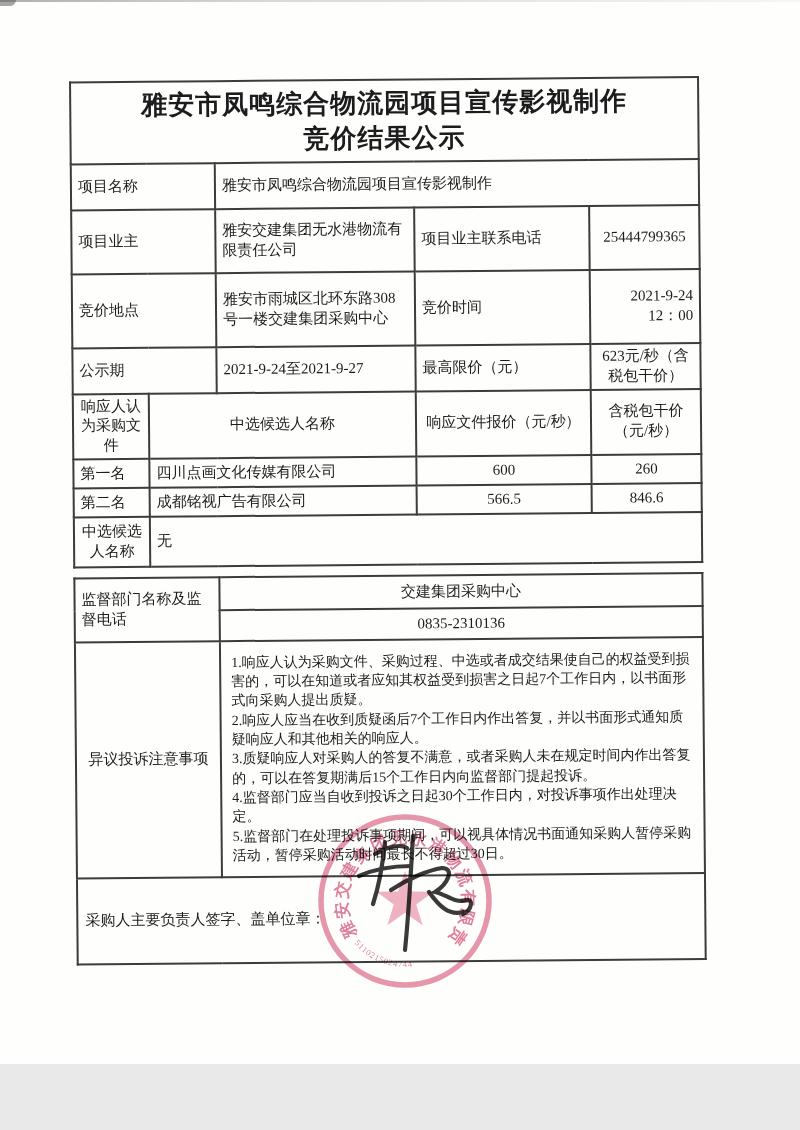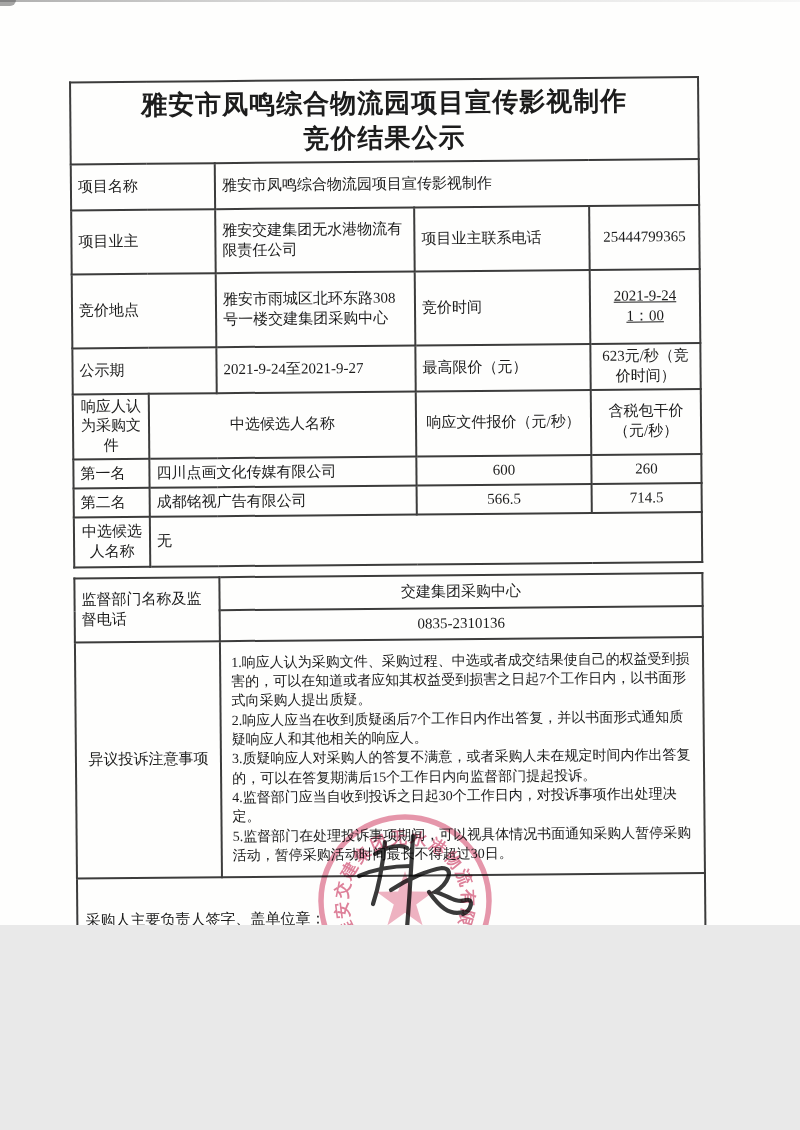--- a/index.html
+++ b/index.html
@@ -1,17 +1,17 @@
 <!DOCTYPE html>
 <html><head>
 <meta charset="utf-8">
 <style>
   html,body{margin:0;padding:0;background:#e9e9e9;}
   .page{
-    position:relative;width:800px;height:925px;background:#fefefd;
+    position:relative;width:800px;height:1064px;background:#fefefd;
     overflow:hidden;font-family:"Liberation Serif","DejaVu Serif",serif;color:#1c1c1c;
     margin:0 auto;
   }
   .edge-top{position:absolute;top:0;left:0;right:0;height:2px;
     background:linear-gradient(to right,#6f6f6f,#bdbdbd 35%,#dcdcdc 75%,#efefef);opacity:.55;}
   .corner-mark{position:absolute;top:0;left:0;width:16px;height:6px;background:#5d5d5d;
     opacity:.55;border-radius:0 0 8px 0;}
   .sheet{position:absolute;left:69px;top:76px;width:628px;
     transform:rotate(-0.5deg);transform-origin:100% 0;}
   table{border-collapse:collapse;table-layout:fixed;width:628px;}
@@ -33,21 +33,21 @@
   .s3 td{height:218px;}
   .s4 td{height:80px;}
   .title-cell{
     font-family:"Liberation Sans","DejaVu Sans",sans-serif;font-weight:700;
     font-size:26px;line-height:35px;text-align:center;letter-spacing:1px;padding:4px 0;
   }
   .c{text-align:center;}
   .obj{font-size:14px;line-height:1.38;padding:8px 10px;vertical-align:middle;}
   .obj p{margin:0;}
   .sig{padding-left:7px;font-size:15px;}
-  .timecell div{text-align:center;text-decoration:underline;}
+  .timecell div{text-align:right;}
   
   .stamp{position:absolute;left:314px;top:810px;mix-blend-mode:multiply;
     font-family:"Liberation Serif","DejaVu Serif",serif;}
   .signature{position:absolute;left:345px;top:828px;mix-blend-mode:multiply;}
 </style>
 </head>
 <body>
 
 <div class="page">
   <div class="edge-top"></div>
@@ -79,46 +79,46 @@
         <td>雅安交建集团无水港物流有限责任公司</td>
         <td>项目业主联系电话</td>
         <td class="c">25444799365</td>
       </tr>
       <tr class="r3">
         <td colspan="2">竞价地点</td>
         <td>雅安市雨城区北环东路308号一楼交建集团采购中心</td>
         <td>竞价时间</td>
         <td class="timecell">
           <div>2021-9-24</div>
-          <div>1：00</div>
+          <div>12：00</div>
         </td>
       </tr>
       <tr class="r4">
         <td colspan="2">公示期</td>
         <td>2021-9-24至2021-9-27</td>
         <td>最高限价（元）</td>
-        <td class="c">623元/秒（竞价时间）</td>
+        <td class="c">623元/秒（含税包干价）</td>
       </tr>
       <tr class="r5">
         <td class="c">响应人认为采购文件</td>
         <td colspan="2" class="c">中选候选人名称</td>
         <td class="c">响应文件报价（元/秒）</td>
         <td class="c">含税包干价（元/秒）</td>
       </tr>
       <tr class="r6">
         <td>第一名</td>
         <td colspan="2">四川点画文化传媒有限公司</td>
         <td class="c">600</td>
         <td class="c">260</td>
       </tr>
       <tr class="r7">
         <td>第二名</td>
         <td colspan="2">成都铭视广告有限公司</td>
         <td class="c">566.5</td>
-        <td class="c">714.5</td>
+        <td class="c">846.6</td>
       </tr>
       <tr class="r8">
         <td class="c">中选候选人名称</td>
         <td colspan="4">无</td>
       </tr>
     </tbody>
       </table>
 
     <table class="t-low">
       <colgroup>

